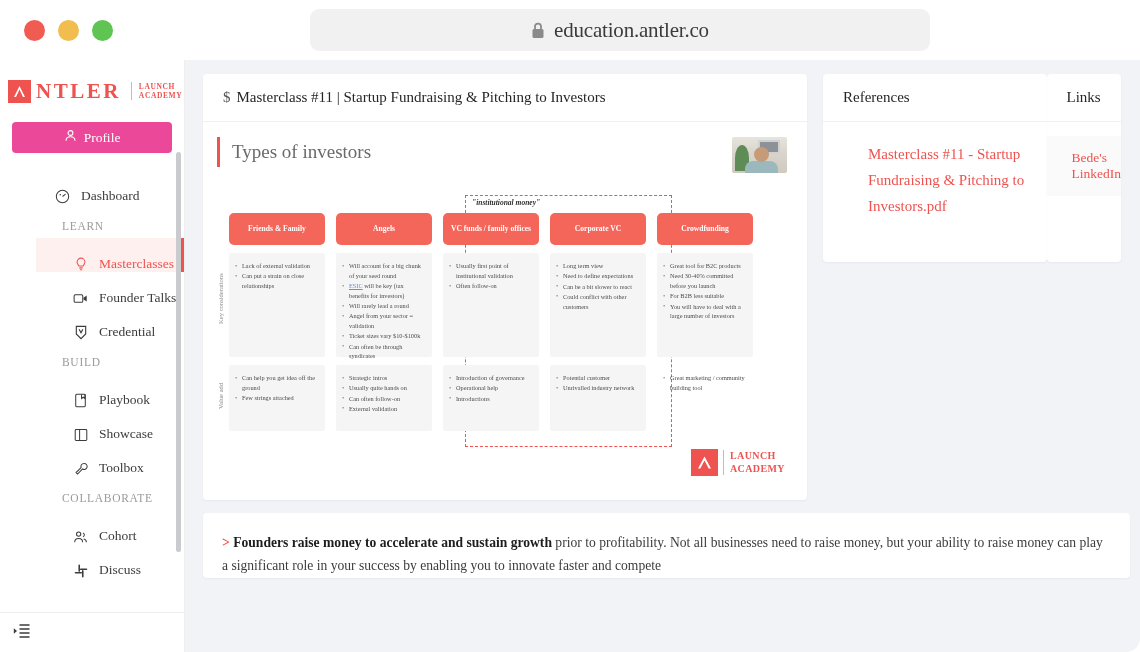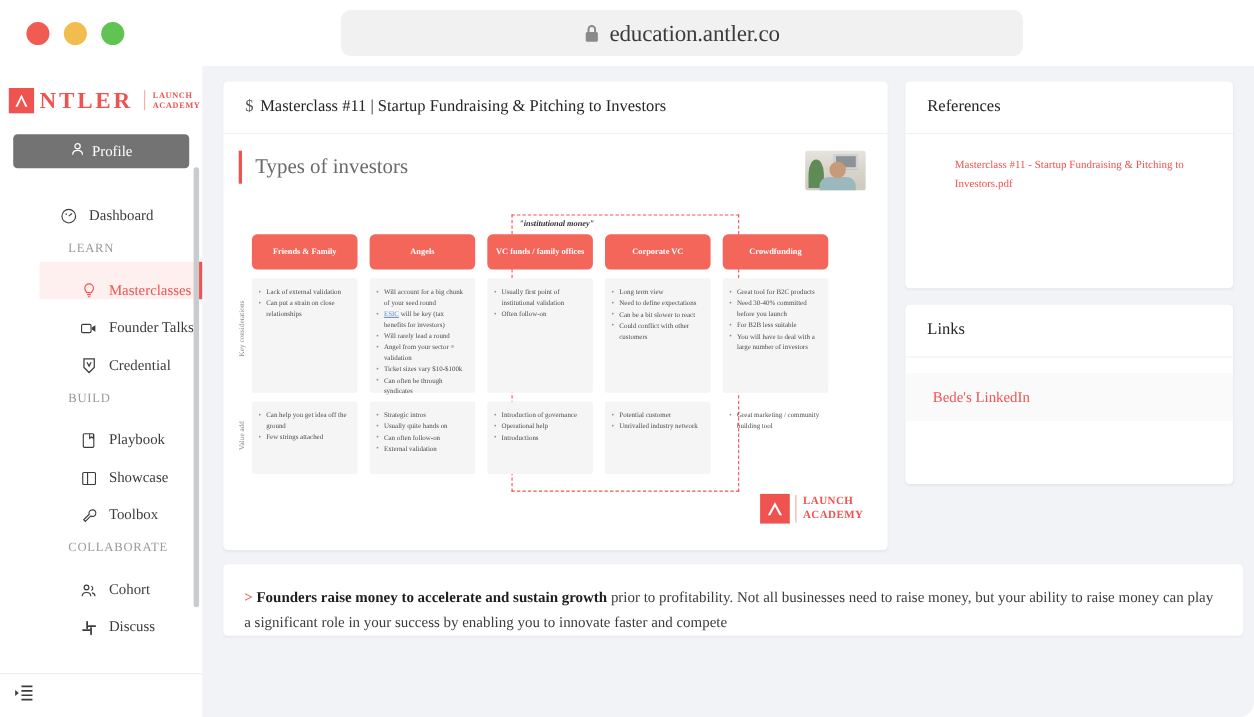--- a/index.html
+++ b/index.html
@@ -60,21 +60,21 @@
     font-size: 21px; font-weight: 700; color: #ef5350;
     letter-spacing: 2.5px; margin-left: -2px;
   }
   .logo-sub {
     border-left: 1.5px solid #f3a8a6; padding-left: 7px; margin-left: 3px;
     font-size: 7.5px; font-weight: 700; color: #ef5350;
     line-height: 1.25; letter-spacing: 0.6px;
   }
   .profile-btn {
     margin: 14px 12px 0 12px; height: 31px;
-    background: #737373; border-radius: 4px; border: none;
+    background: #ec4899; border-radius: 4px; border: none;
     color: #fff; font-size: 13.5px;
     display: flex; align-items: center; justify-content: center; gap: 7px;
     cursor: pointer;
     font-family: inherit;
   }
   .nav { margin-top: 17px; flex: 1; overflow: hidden; }
   .nav-item {
     height: 34px; display: flex; align-items: flex-end; gap: 11px;
     padding-left: 19px; font-size: 13.5px; color: #3c3c3c;
     cursor: pointer; position: relative; margin-left: 36px;
@@ -113,21 +113,21 @@
     box-shadow: 0 1px 2px rgba(20,30,50,0.05);
   }
   .card-head {
     padding: 15px 20px; border-bottom: 1px solid #f0f0f0;
     font-size: 15px; color: #262626;
     display: flex; align-items: center; gap: 6px;
   }
   .card-head .dollar { font-size: 15px; color: #555; }
 
   .content-col { width: 604px; flex: 0 0 604px; }
-  .side-col { width: 298px; flex: 0 0 298px; display: flex; flex-direction: column; gap: 15px; }
+  .side-col { width: 298px; flex: 0 0 298px; display: flex; flex-direction: row; }
 
   
   .slide-wrap { padding: 15px 14px 20px 14px; position: relative; height: 378px; }
   .slide { position: relative; height: 100%; }
   .slide-title-row { display: flex; align-items: flex-start; justify-content: space-between; }
   .slide-title {
     display: flex; align-items: center; gap: 12px;
     font-size: 19px; color: #6a6a6a; font-weight: 400;
     padding-left: 0;
   }
@@ -197,21 +197,21 @@
   .la-text {
     border-left: 1.5px solid #f3a8a6; padding-left: 6px;
     font-size: 10px; font-weight: 700; color: #ef5350;
     line-height: 1.28; letter-spacing: 0.4px;
   }
 
   
   .panel-body { padding: 20px 20px 20px 20px; }
   .ref-panel .panel-body { min-height: 140px; }
   .ref-link {
-    display: block; font-size: 10px; color: #ef5350;
+    display: block; font-size: 15px; color: #ef5350;
     line-height: 1.72; padding-left: 25px; cursor: pointer;
     text-decoration: none;
   }
   .links-panel .panel-body { min-height: 115px; padding-top: 14px; }
   .link-row {
     background: #fafafa; padding: 14px 0 14px 25px;
     font-size: 13.5px; color: #ef5350; cursor: pointer;
   }
 
   

